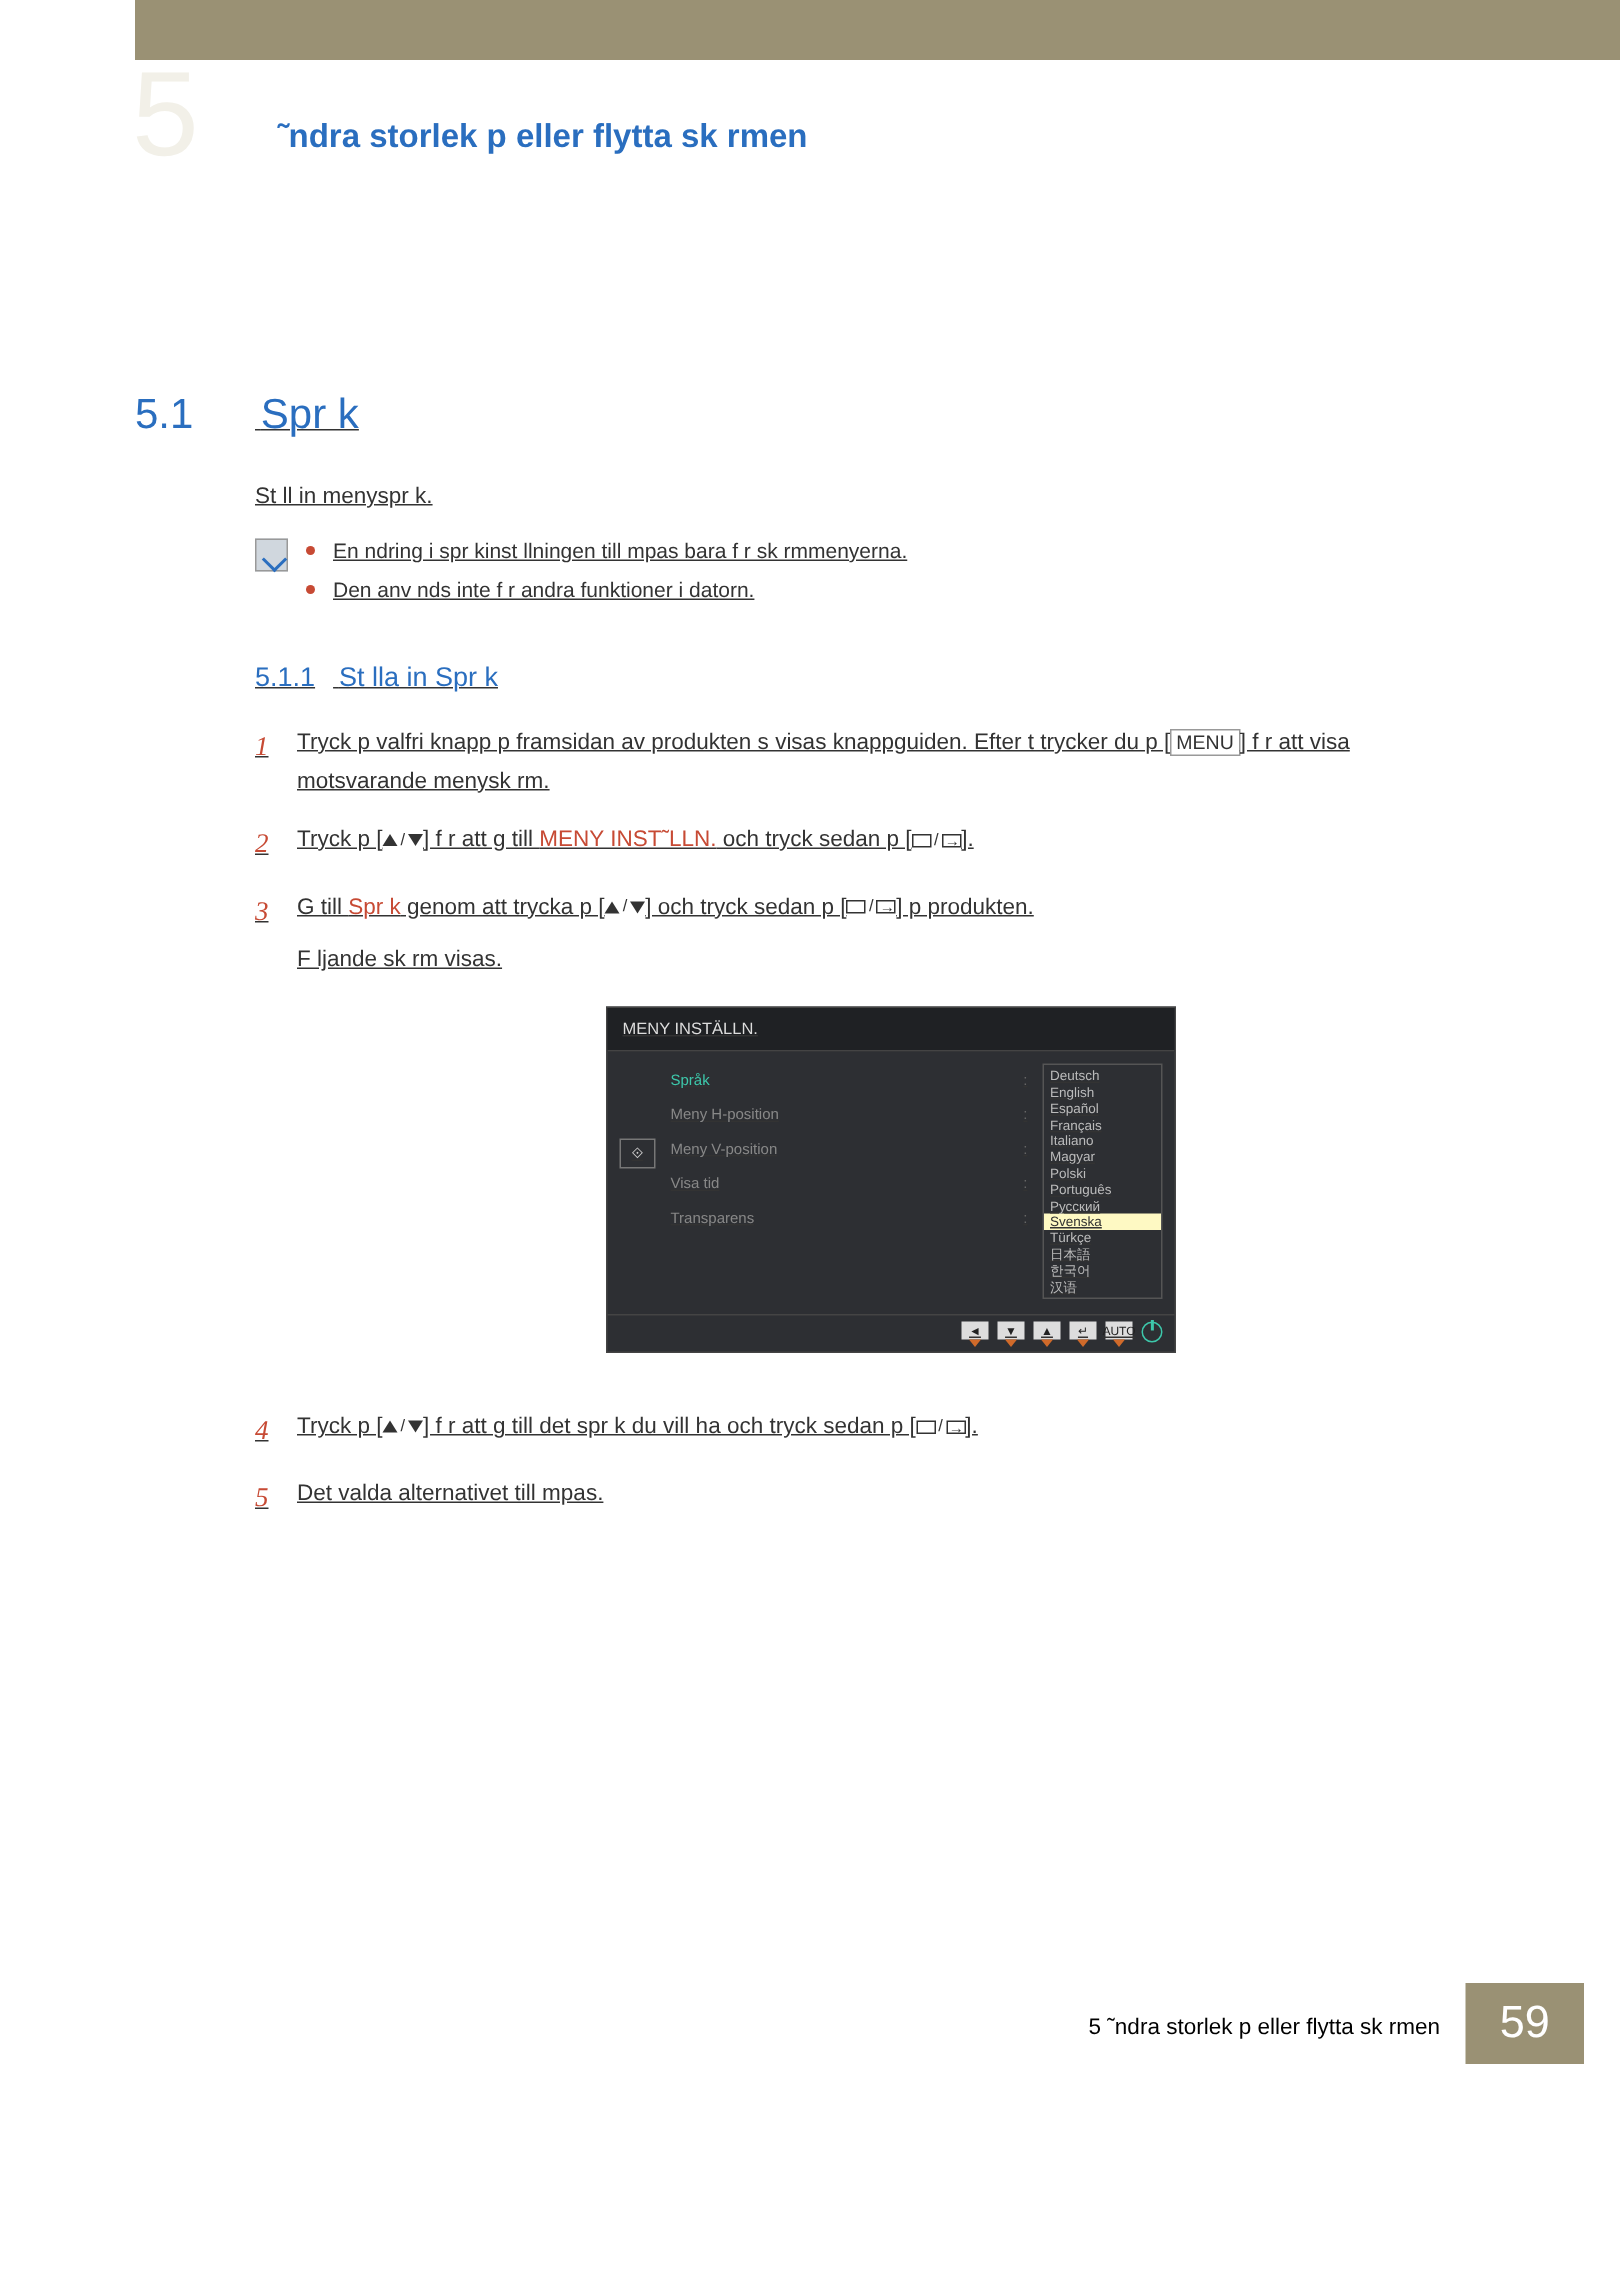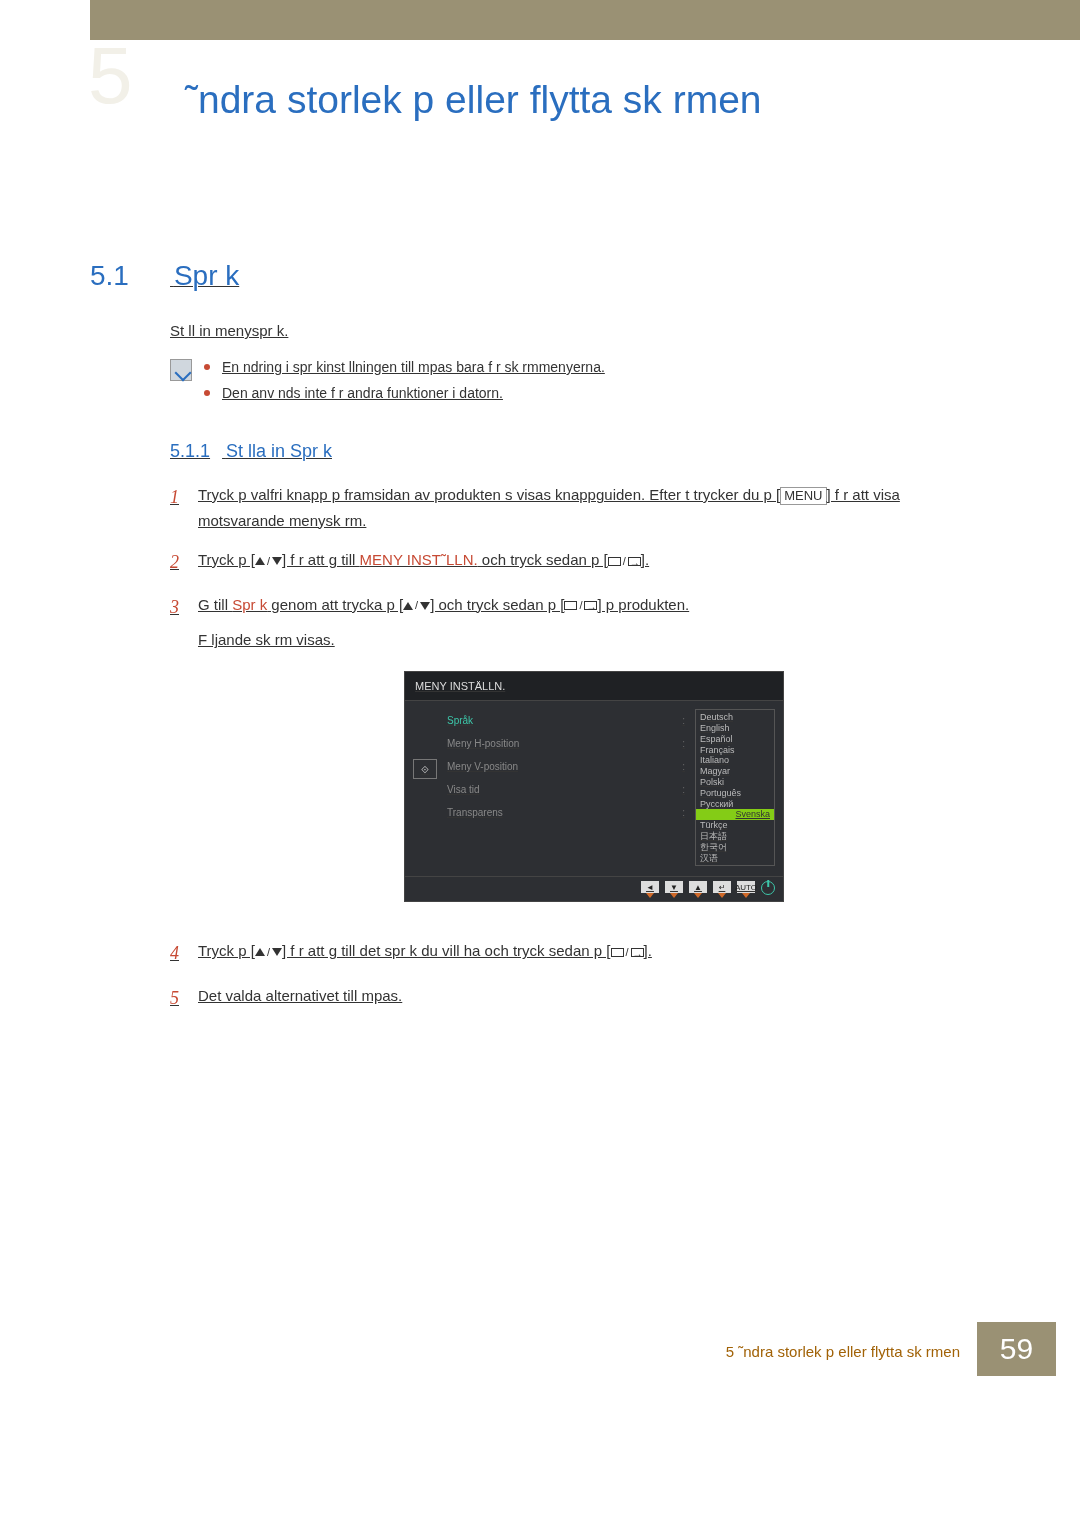--- a/index.html
+++ b/index.html
@@ -1,21 +1,21 @@
 <!DOCTYPE html>
 <html><head>
 <meta charset="utf-8">
 <style>
   * { margin: 0; padding: 0; box-sizing: border-box; }
   body { font-family: Arial, Helvetica, sans-serif; font-size: 14px; color: #333; background: #fff; width: 1080px; }
   
   .header-bar { height: 40px; background: #9a9174; position: relative; }
   .header-tab { position: absolute; left: 0; top: 0; width: 90px; height: 40px; background: #fff; }
   .chapter-number { position: absolute; left: 88px; top: -10px; font-size: 80px; font-weight: 400; color: #f2f0e8; z-index: 0; }
-  .chapter-title { position: absolute; left: 185px; top: 38px; font-size: 39px; color: #2a6ebf; font-weight: 400; }
+  .chapter-title { position: absolute; left: 185px; top: 38px; font-size: 22px; color: #2a6ebf; font-weight: 700; }
   .title-wrap { position: relative; height: 90px; }
   
   .content { padding: 60px 90px 0 90px; text-decoration: underline; }
   
   .section-heading { margin-top: 70px; margin-bottom: 30px; }
   .section-num { font-size: 28px; color: #2a6ebf; font-weight: 400; display: inline-block; width: 80px; }
   .section-name { font-size: 28px; color: #2a6ebf; font-weight: 400; }
   
   .intro-line { margin-left: 80px; margin-bottom: 20px; font-size: 15px; color: #333; }
   
@@ -49,29 +49,29 @@
   .osd-title-bar { background: #1f2124; padding: 5px 10px; font-size: 11px; color: #ddd; border-bottom: 1px solid #444; }
   .osd-body { display:flex; padding: 8px 8px 10px 8px; gap: 10px; align-items:flex-start; }
   .osd-side-icon { width: 24px; height: 20px; border:1px solid #777; display:flex; align-items:center; justify-content:center; margin-top: 50px; }
   .osd-side-icon span { font-size:10px; color:#ccc; }
   .osd-menu { flex: 1; }
   .osd-row { display:flex; justify-content:space-between; padding: 3px 0; color:#888; }
   .osd-row.active { color:#3dc7aa;gap:33px; }
   .osd-row .dots { color:#666; }
   .osd-lang-list { width: 80px; border:1px solid #555; padding: 2px 0; }
   .osd-lang-list div { padding: 0 4px; line-height: 1.2; font-size:9px; color:#bbb; }
-  .osd-lang-list .sel { background:#84cc16; color:#333;text-align:right; }
+  .osd-lang-list .sel { background:#fef9c3; color:#333; }
   .osd-footer { display:flex; justify-content:flex-end; gap:6px; padding: 4px 8px 6px 8px; border-top: 1px solid #444; }
   .osd-footer .fi { width:18px; height:12px; background:#ddd; color:#222; font-size:8px; display:flex; align-items:center; justify-content:center; position:relative; }
   .osd-footer .fi::after { content:""; position:absolute; bottom:-5px; left:50%; transform:translateX(-50%); width:0;height:0;border-left:4px solid transparent;border-right:4px solid transparent;border-top:5px solid #d06a2a; }
   .osd-footer .power { width:14px; height:14px; border:1.5px solid #3dc7aa; border-radius:50%; position:relative; }
   .osd-footer .power::before { content:""; position:absolute; left:50%; top:-2px; width:1.5px; height:7px; background:#3dc7aa; transform:translateX(-50%); }
   
   .footer { position: relative; margin-top: 300px; height: 70px; }
-  .footer-text { position:absolute; right: 120px; bottom: 24px; font-size: 15px; color:#a16207; }
+  .footer-text { position:absolute; right: 120px; bottom: 24px; font-size: 15px; color:#000000; }
   .footer-page { position:absolute; right: 24px; bottom: 8px; width: 79px; height: 54px; background:#9a9174; color:#fff; font-size:30px; display:flex; align-items:center; justify-content:center; }
 </style>
 </head>
 <body>
 
 <div class="header-bar">
   <div class="header-tab"></div>
 </div>
 <div class="title-wrap">
   <div class="chapter-number">5</div>

